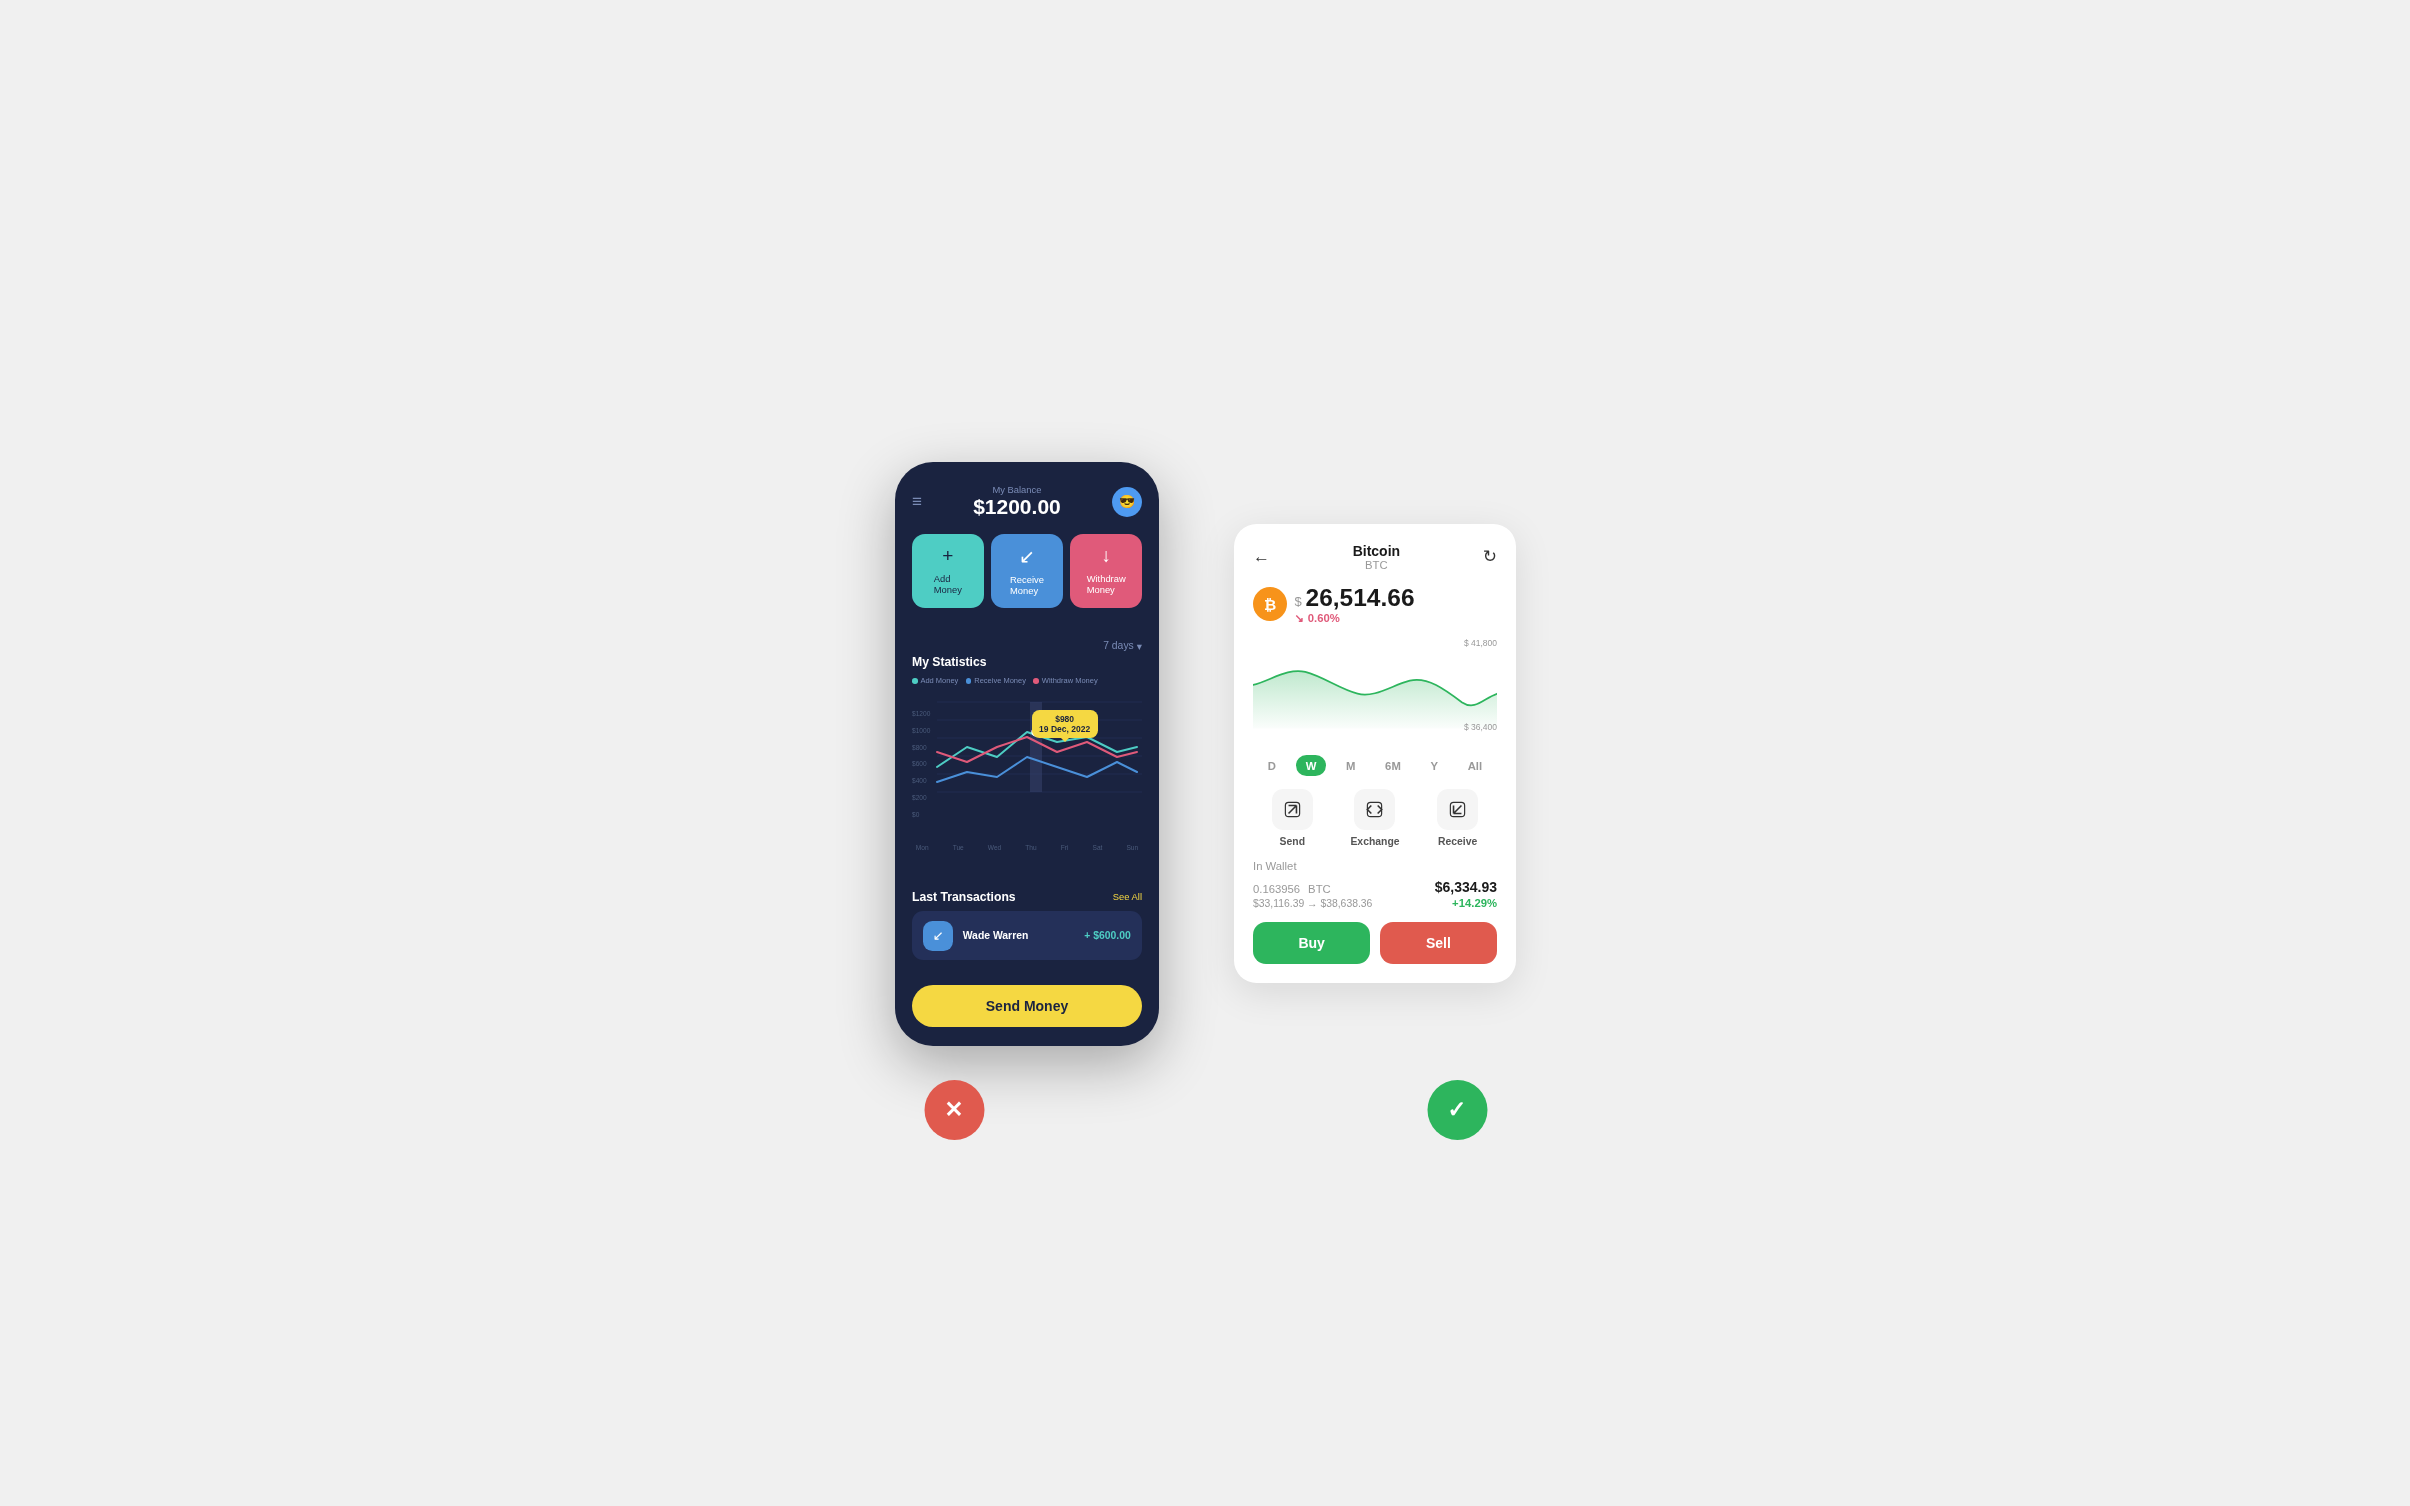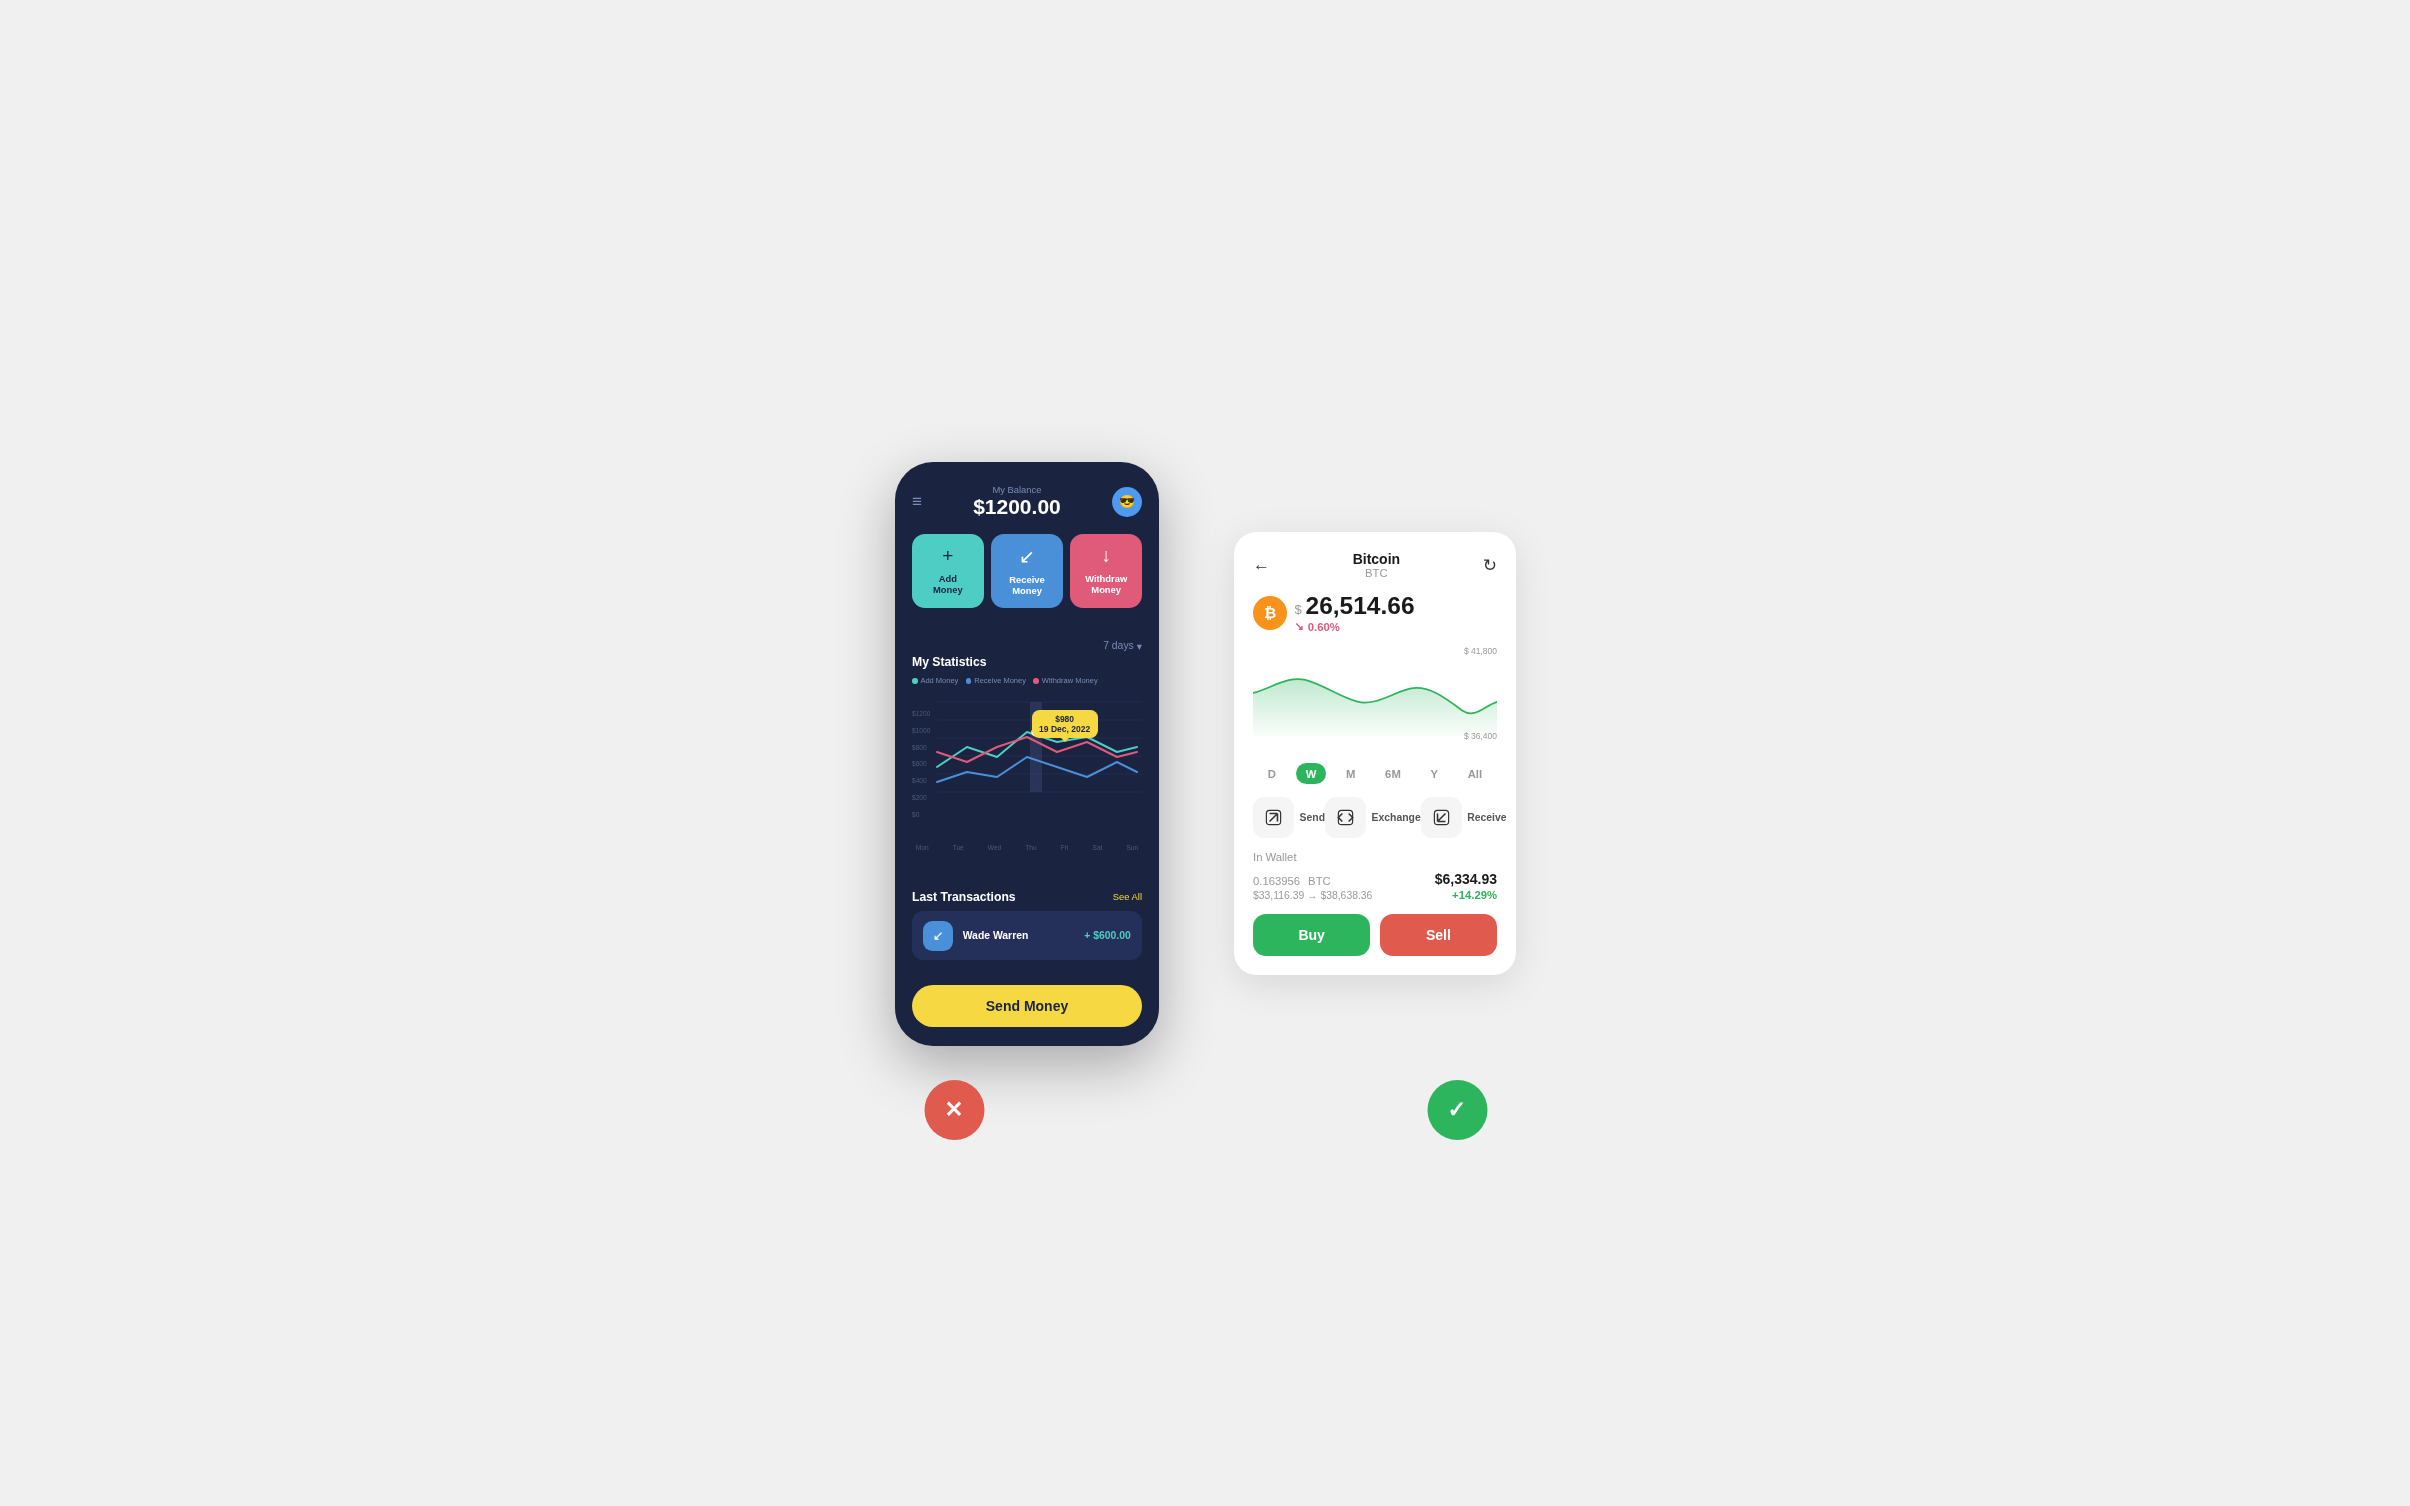--- a/index.html
+++ b/index.html
@@ -53,21 +53,21 @@
       flex: 1;
       border-radius: 13px;
       padding: 11.3px 5.6px;
       display: flex;
       flex-direction: column;
       align-items: center;
       gap: 5.6px;
       cursor: pointer;
     }
     .action-btn .btn-icon { font-size: 19px; font-weight: 300; }
-    .action-btn .btn-label { font-size: 9.4px; font-weight: 700; text-align: center; line-height: 1.2; }
+    .action-btn .btn-label { font-size: 9.4px; font-weight: 400; text-align: left; line-height: 1.2; }
     .btn-add { background: #4ecdc4; color: #1a2340; }
     .btn-receive { background: #4a90d9; color: #ffffff; }
     .btn-withdraw { background: #e05a7a; color: #ffffff; }
 
     
     .stats-section { flex: 1; }
     .stats-header {
       display: flex;
       justify-content: space-between;
       align-items: center;
@@ -276,21 +276,21 @@
       color: #ffffff;
     }
 
     
     .crypto-actions {
       display: flex;
       justify-content: space-around;
     }
     .crypto-action-item {
       display: flex;
-      flex-direction: row;
+      flex-direction: column;
       align-items: center;
       gap: 5.6px;
       cursor: pointer;
     }
     .crypto-action-icon {
       width: 41px; height: 41px;
       background: #f5f5f5;
       border-radius: 11.3px;
       display: flex; align-items: center; justify-content: center;
       font-size: 17px;

